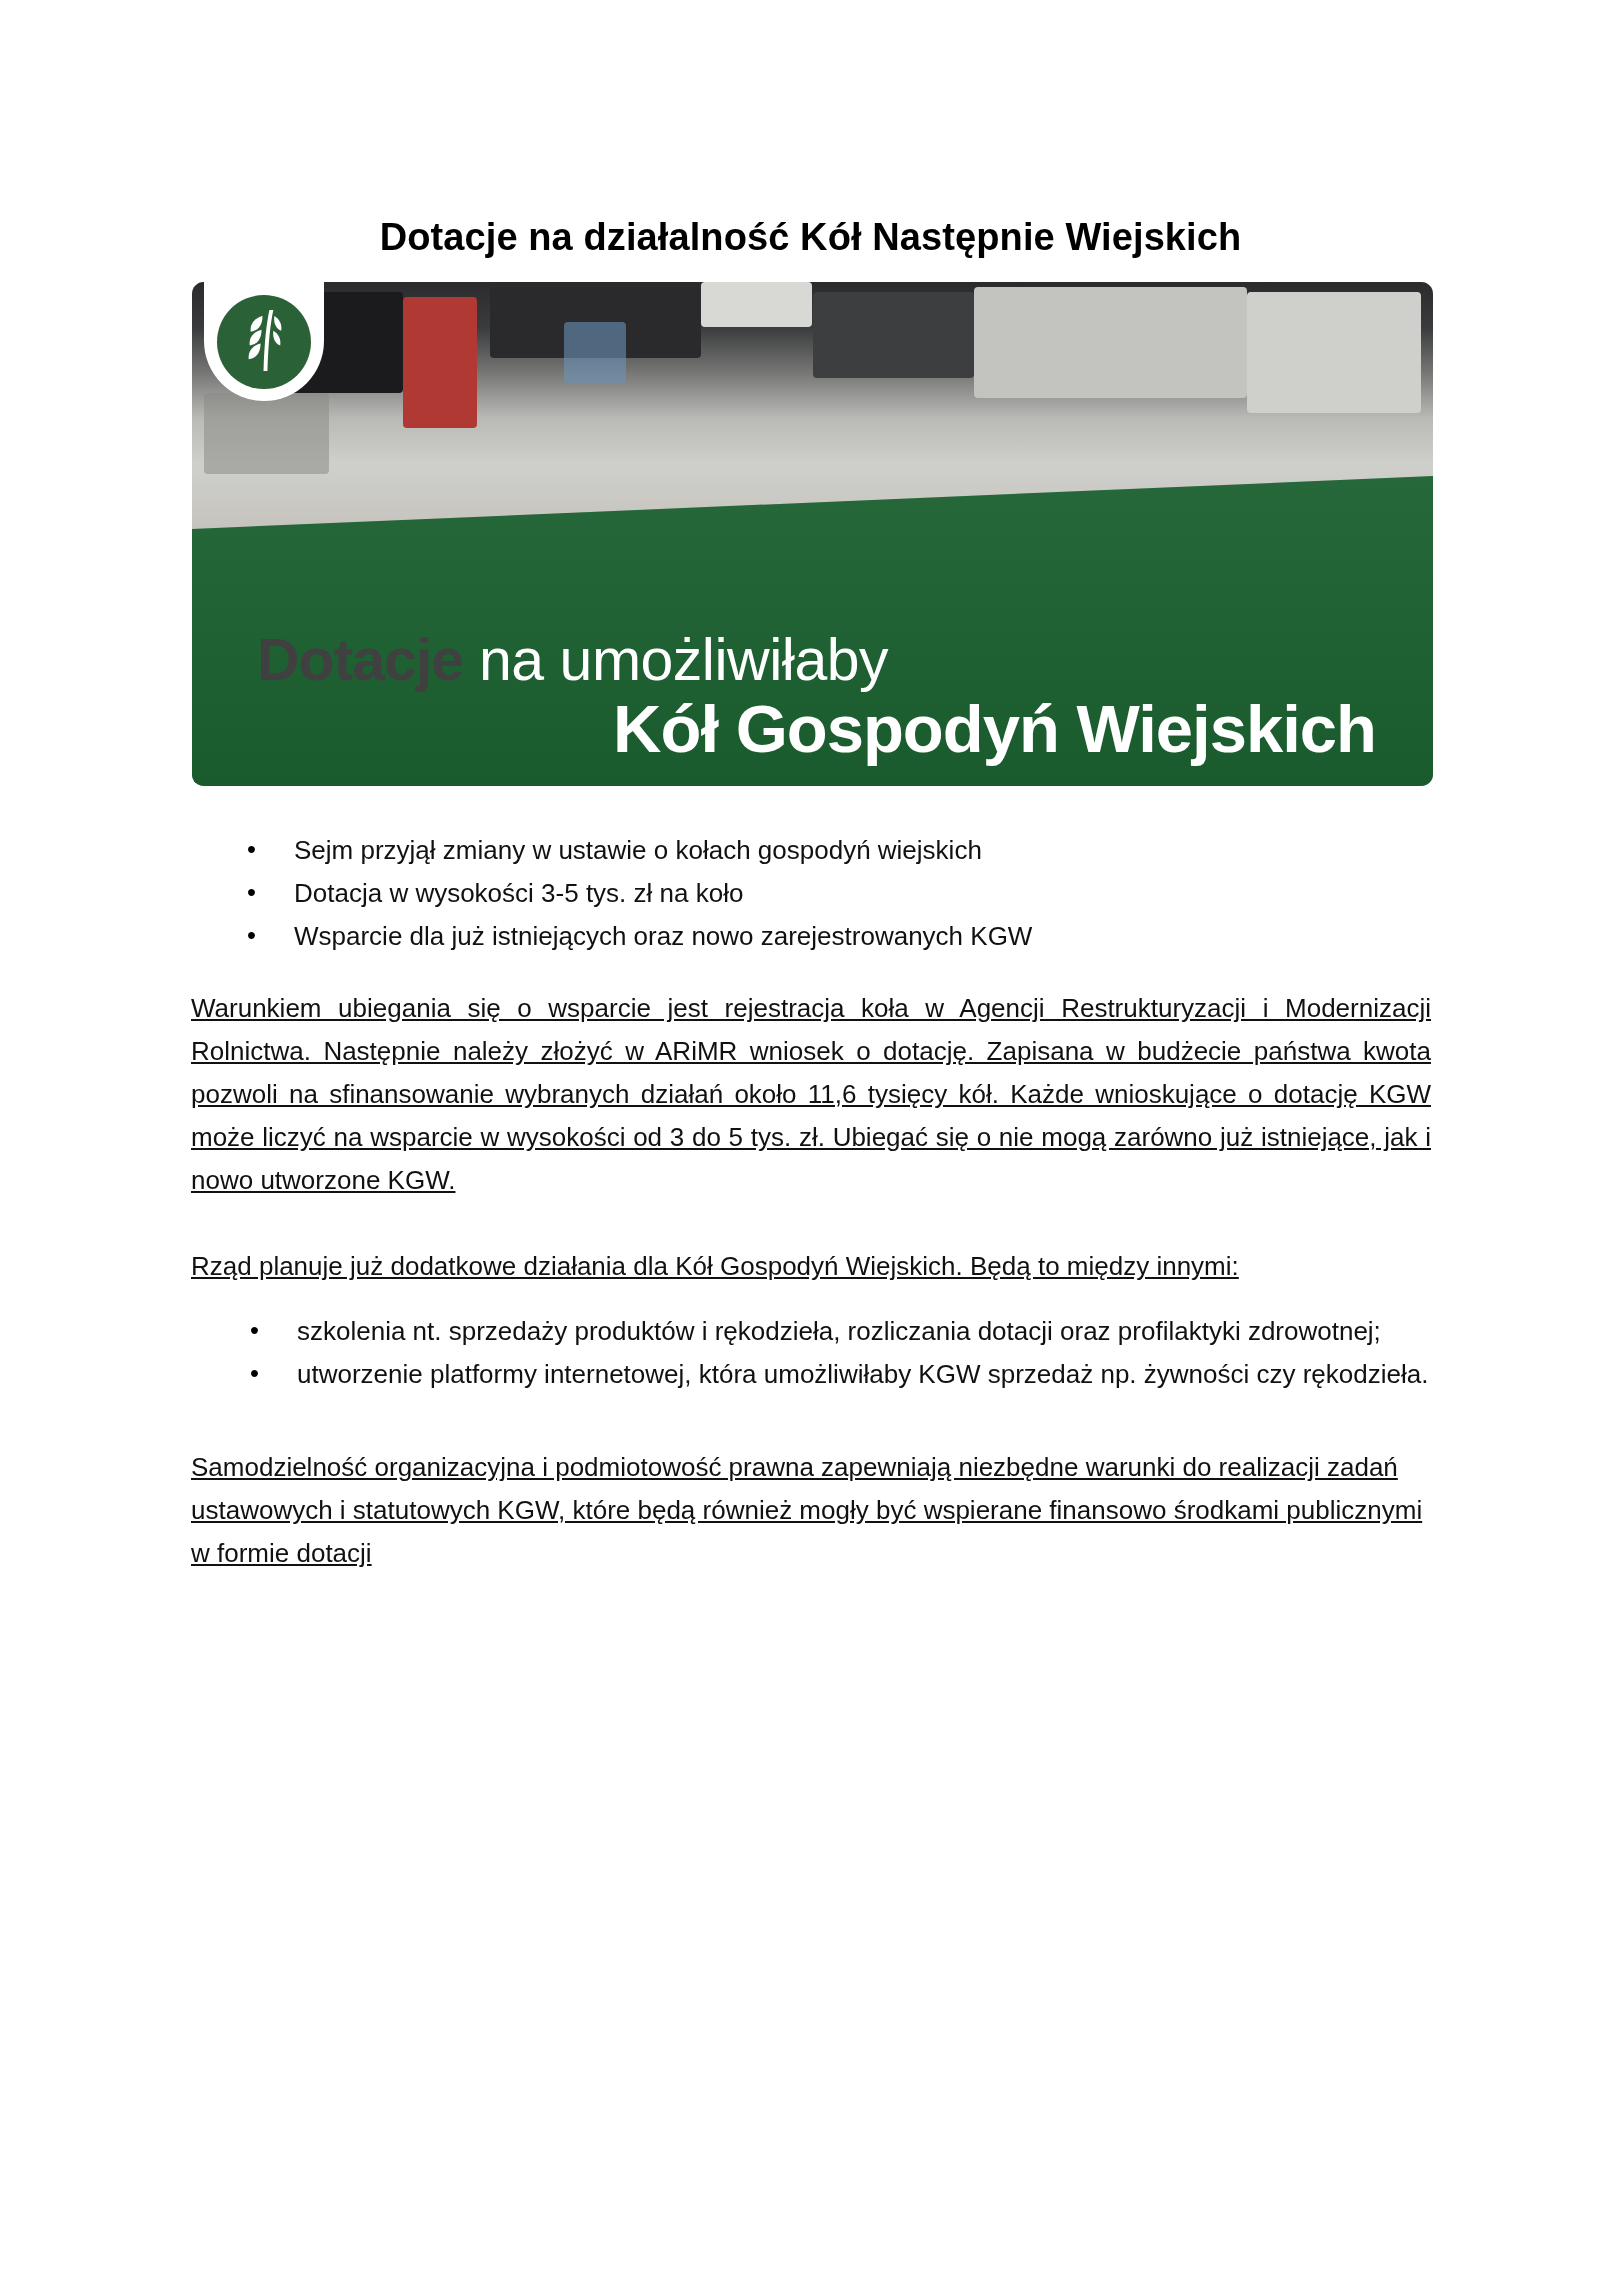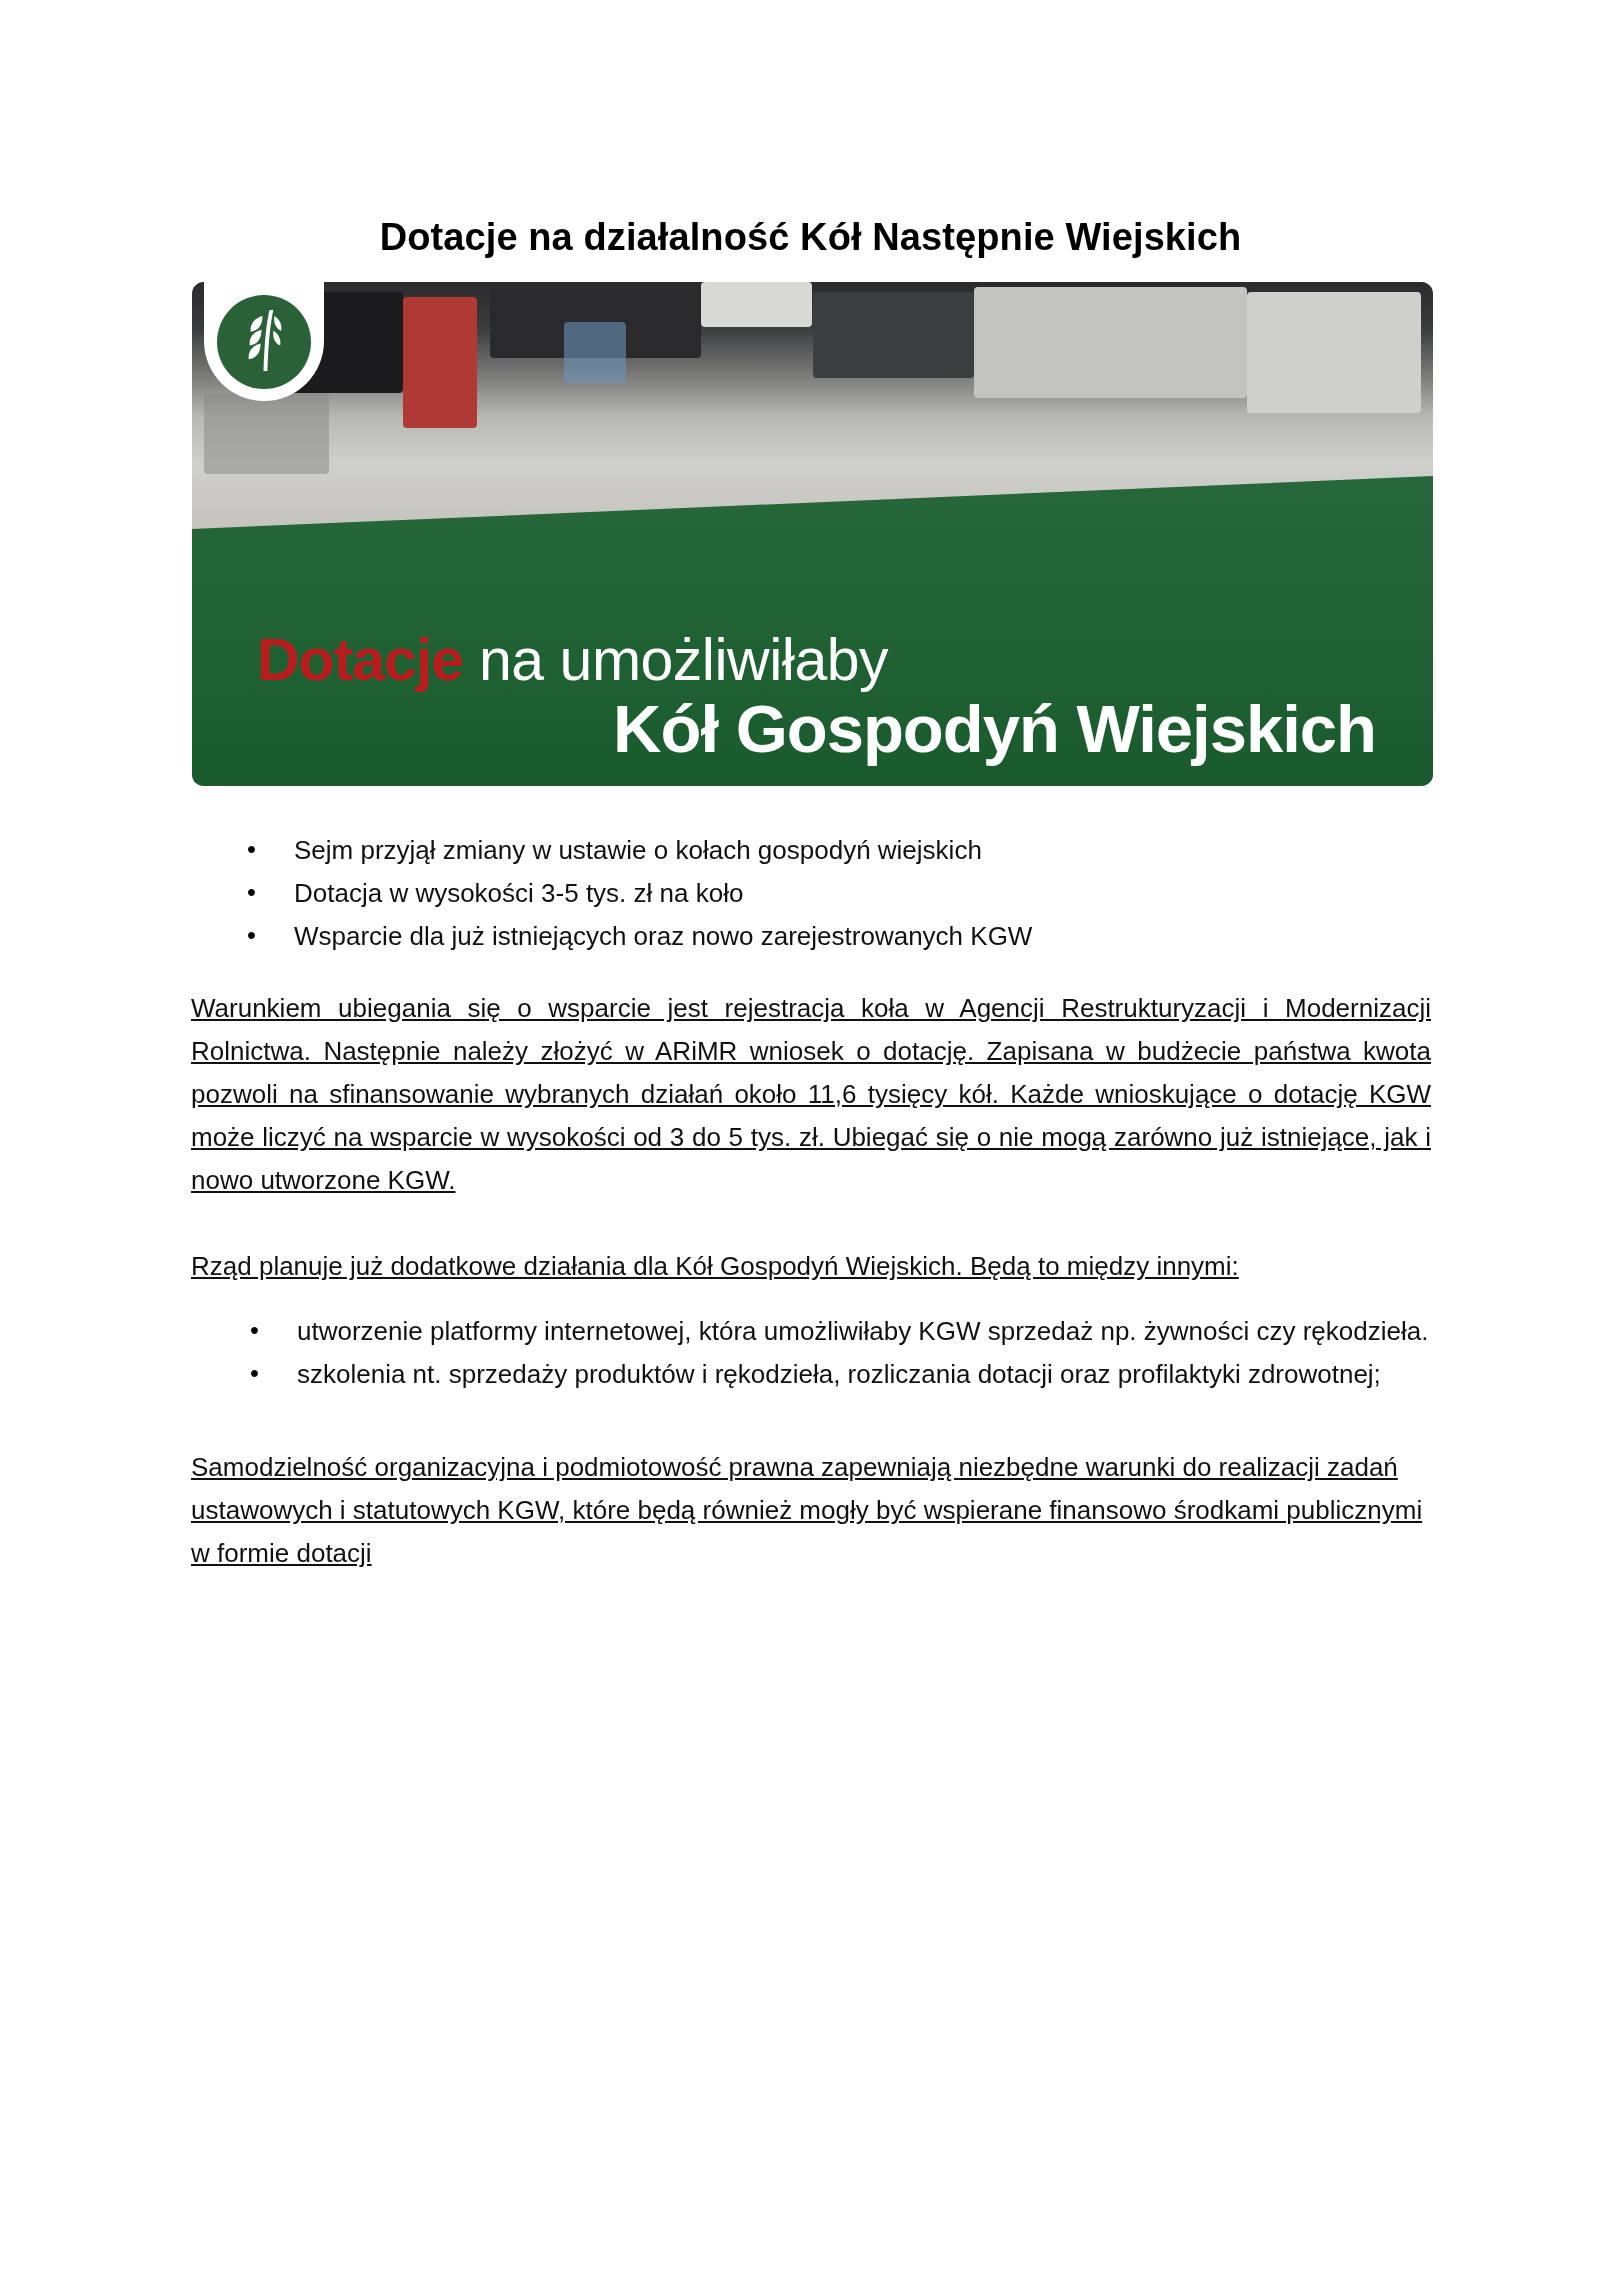--- a/index.html
+++ b/index.html
@@ -169,21 +169,21 @@
   }
   .banner-line1 {
     font-size: 59px;
     line-height: 1.05;
     font-weight: 400;
     color: #ffffff;
     white-space: nowrap;
     letter-spacing: -0.5px;
   }
   .banner-line1 .hl {
-    color: #b91c1c;
+    color: #404040;
     font-weight: bold;
     letter-spacing: -1px;
   }
   .banner-line2 {
     font-size: 67px;
     line-height: 1.05;
     font-weight: bold;
     color: #ffffff;
     white-space: nowrap;
     text-align: right;
@@ -423,22 +423,22 @@
     <div class="gap-sm"></div>
 
 
     <div class="gap-sm"></div>
 
     <p class="para left">Rząd planuje już dodatkowe działania dla Kół Gospodyń Wiejskich. Będą to między innymi:</p>
 
     <div class="gap-sm"></div>
 
     <ul class="bullets indent2">
+      <li>szkolenia nt. sprzedaży produktów i rękodzieła, rozliczania dotacji oraz profilaktyki zdrowotnej;</li>
       <li>utworzenie platformy internetowej, która umożliwiłaby KGW sprzedaż np. żywności czy rękodzieła.</li>
-      <li>szkolenia nt. sprzedaży produktów i rękodzieła, rozliczania dotacji oraz profilaktyki zdrowotnej;</li>
     </ul>
 
     <div class="gap-md"></div>
 
 
     <div class="gap-sm"></div>
 
     <p class="para left">Samodzielność organizacyjna i podmiotowość prawna zapewniają niezbędne warunki do realizacji zadań ustawowych i statutowych KGW, które będą również mogły być wspierane finansowo środkami publicznymi w formie dotacji</p>
   </div>
 

